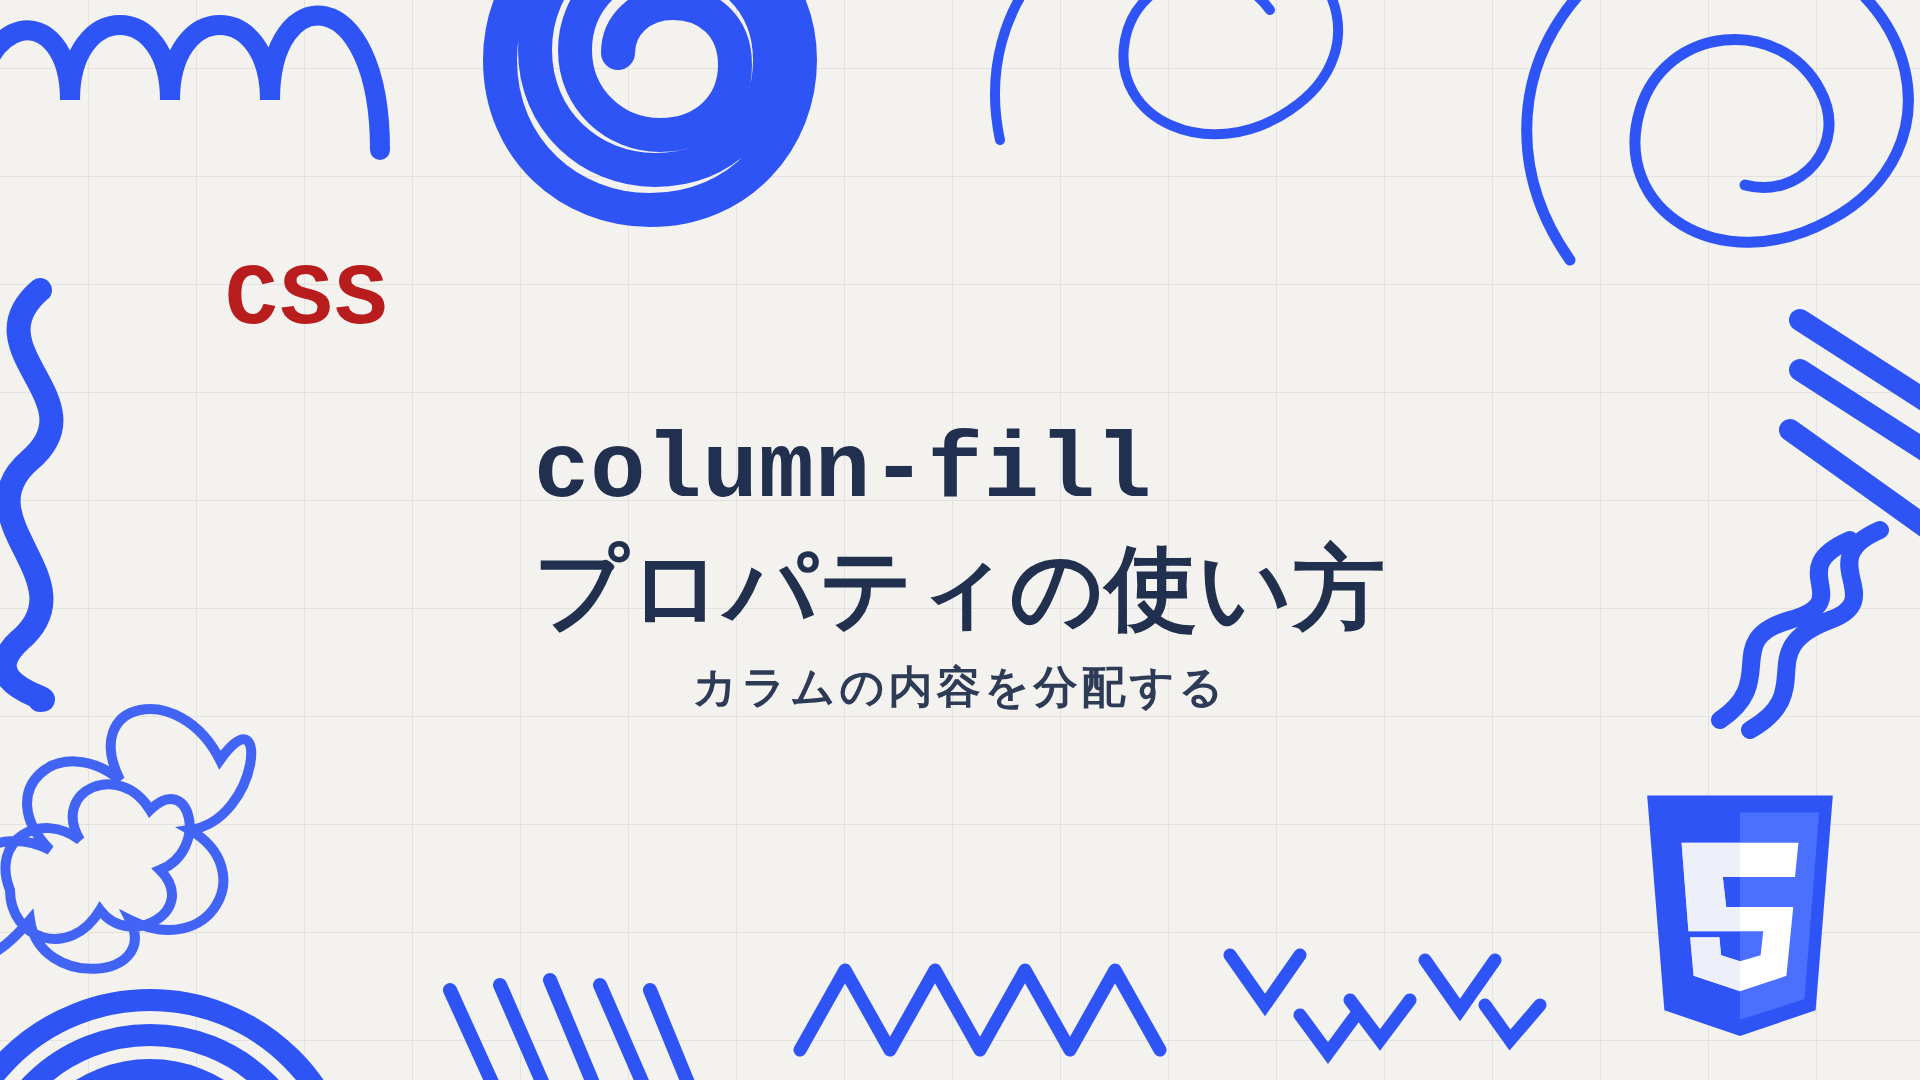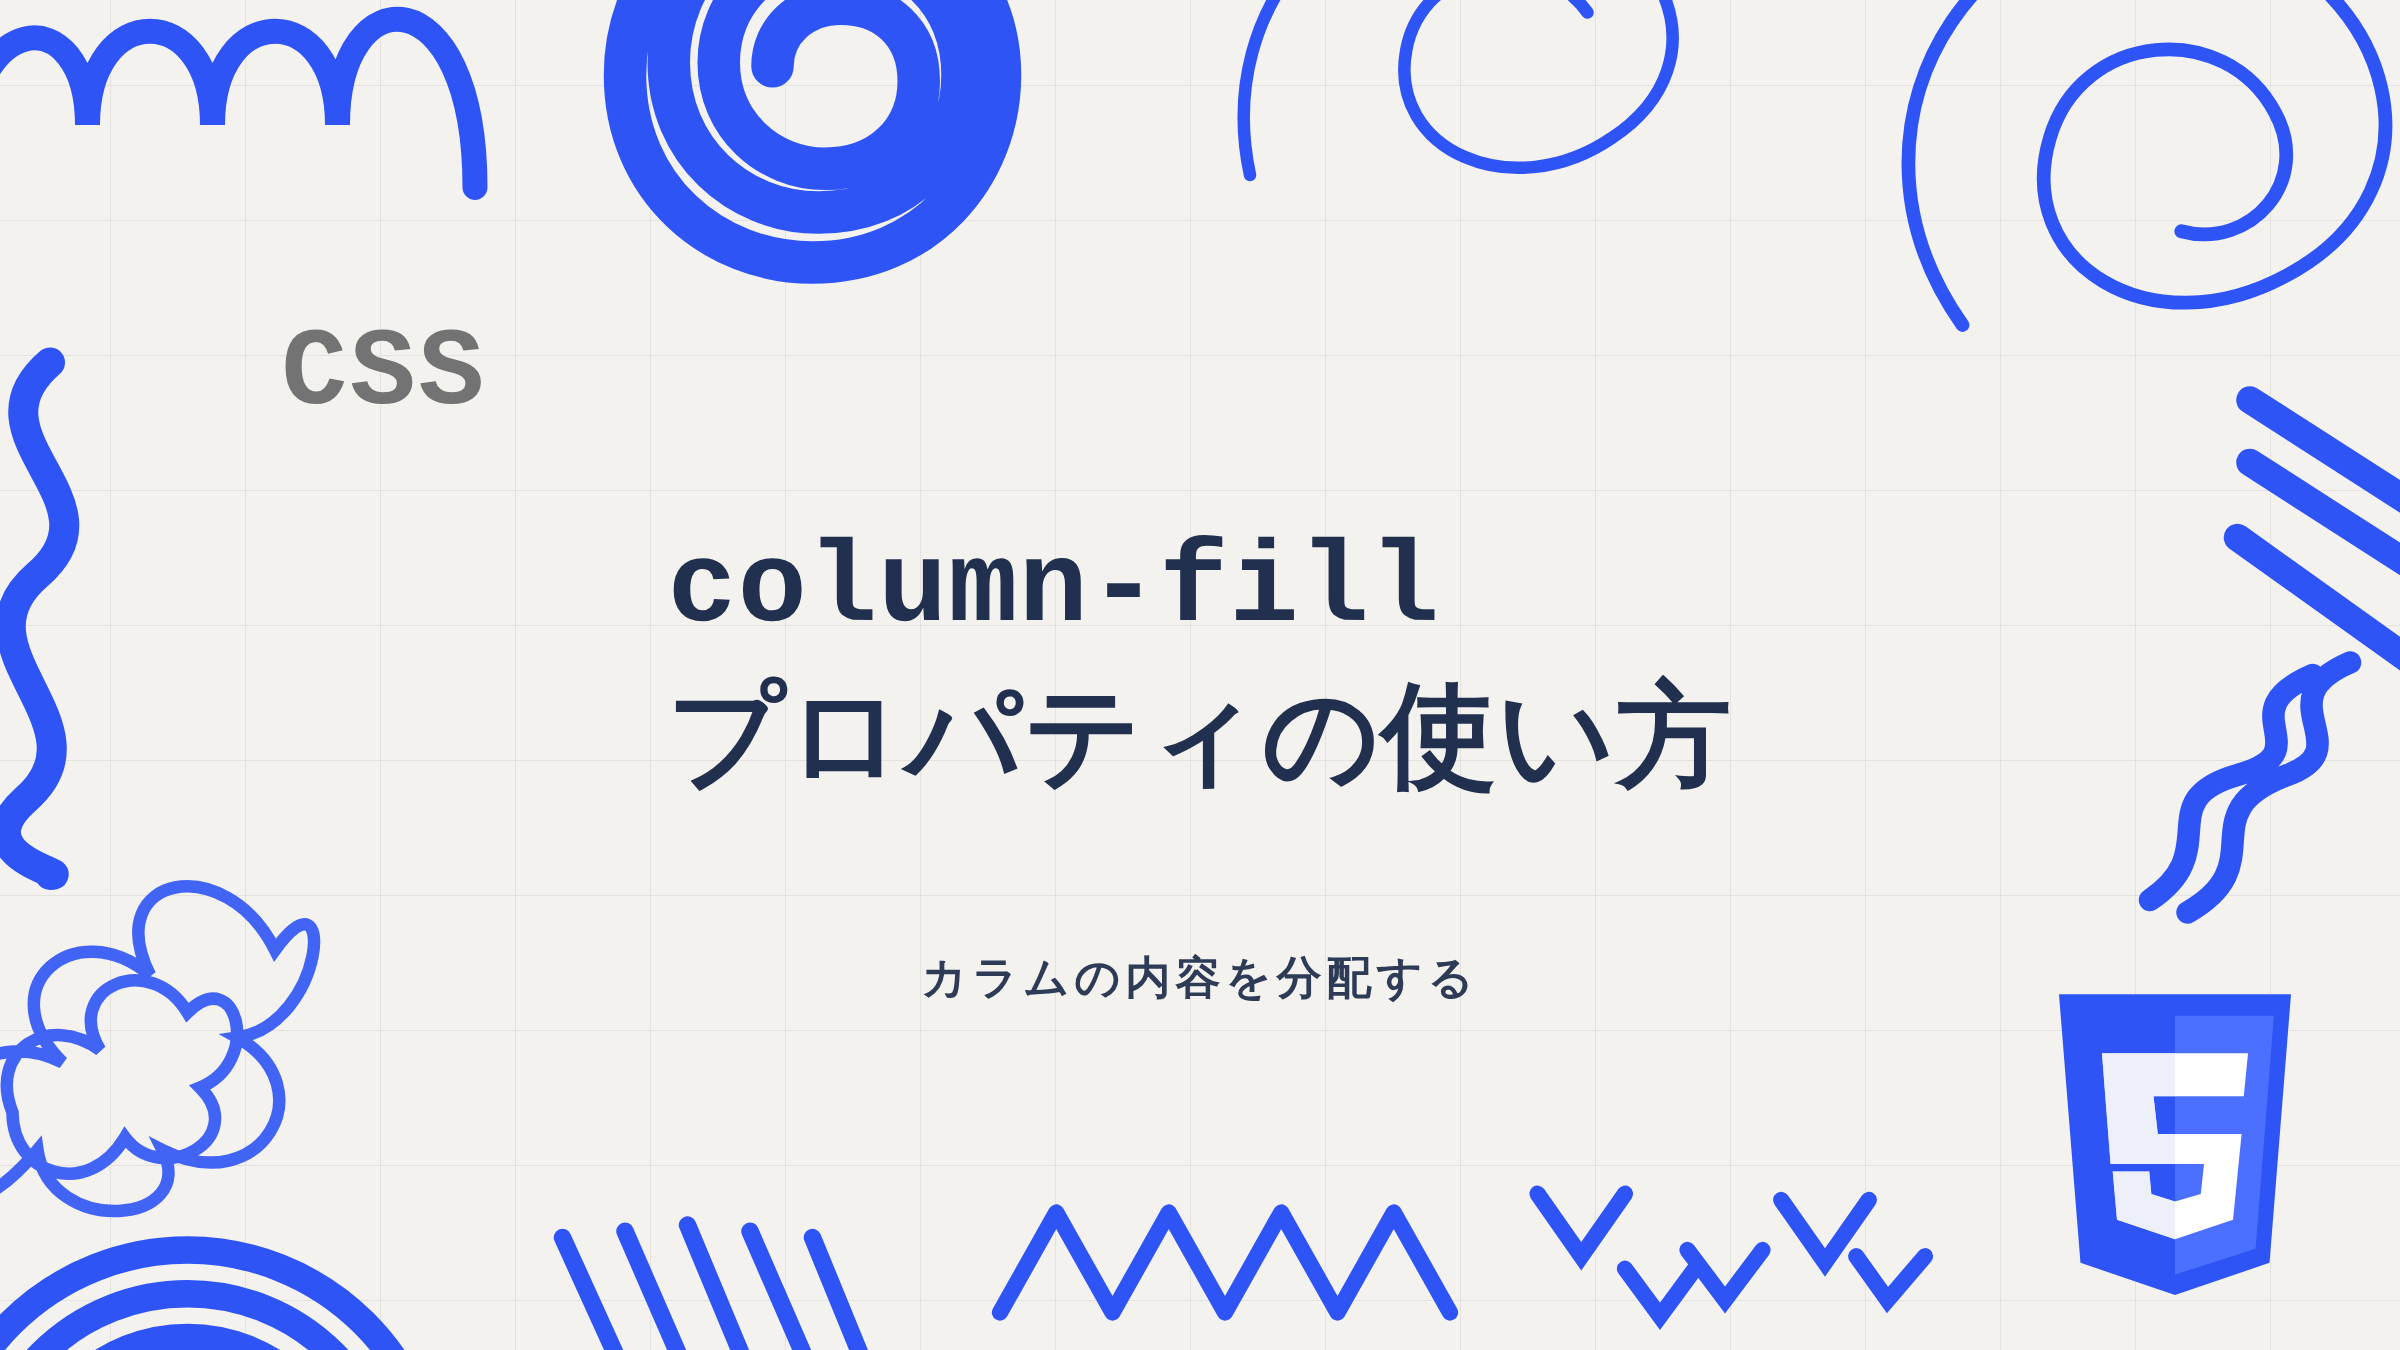--- a/index.html
+++ b/index.html
@@ -26,37 +26,36 @@
     position: absolute; inset: 0;
     display: flex; flex-direction: column;
     align-items: center;
     padding-top: 210px;
   }
   .category {
     position: absolute;
     top: 250px; left: 225px;
     font-size: 88px;
     font-weight: 900;
-    color: #737373;
+    color: #b91c1c;
     letter-spacing: 2px;
     font-family: "Courier New", monospace;
   }
   .title {
     margin-top: 200px;
     color: #21304f;
     font-weight: 800;
     font-size: 92px;
     line-height: 1.35;
     font-family: "Courier New", "Yu Gothic", monospace;
     letter-spacing: 1px;
   }
   .subtitle {
-    margin-top: 100px;
     color: #2d3b57;
-    font-size: 36px;
+    font-size: 44px;
     font-weight: 700;
     letter-spacing: 4px;
   }
 
   .doodle { position: absolute; color: #2f54f5; }
 
   
   .css3-badge {
     position: absolute;
     right: 70px; bottom: 35px;

